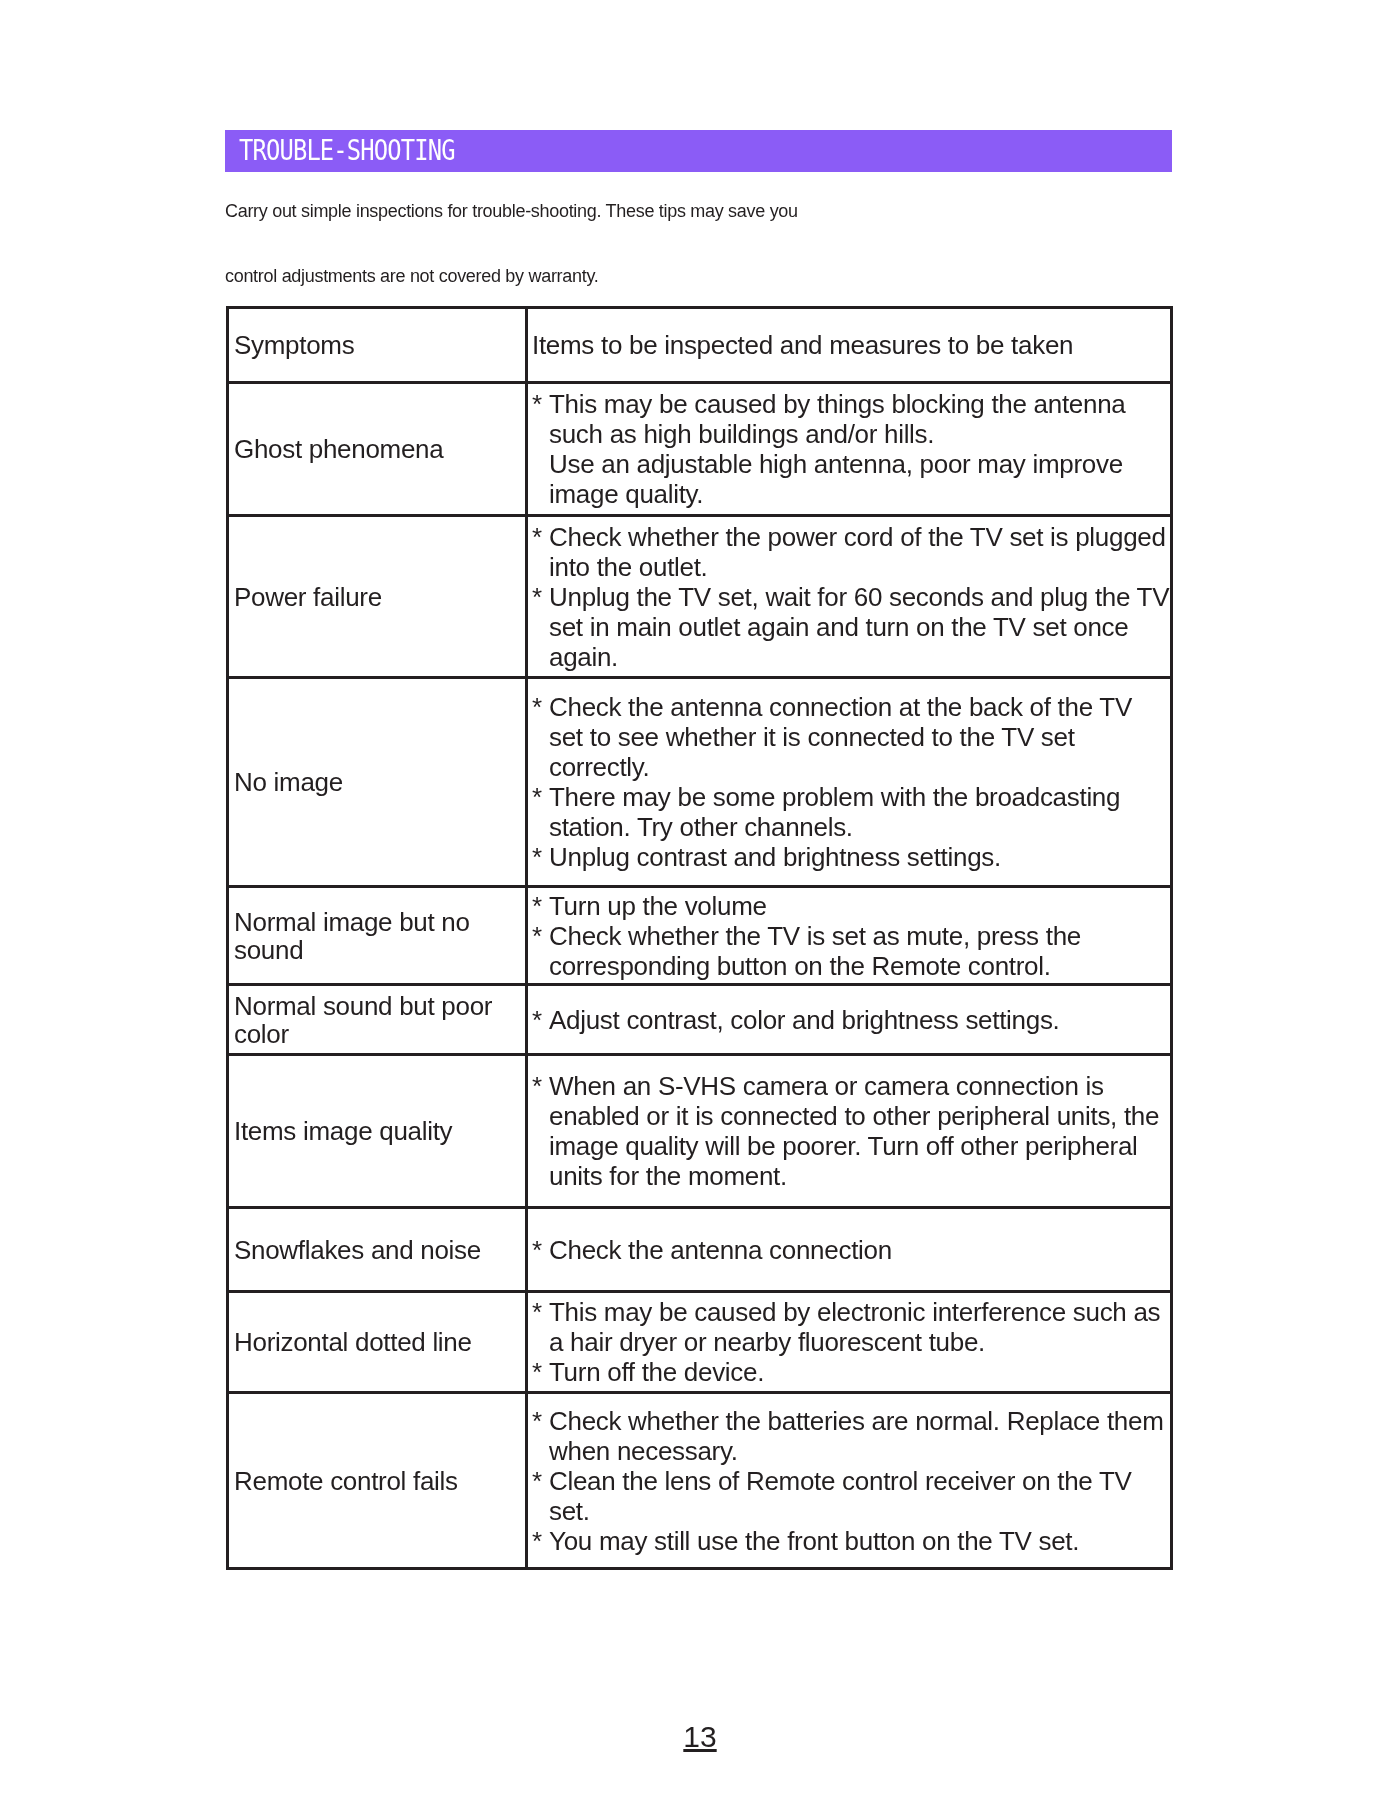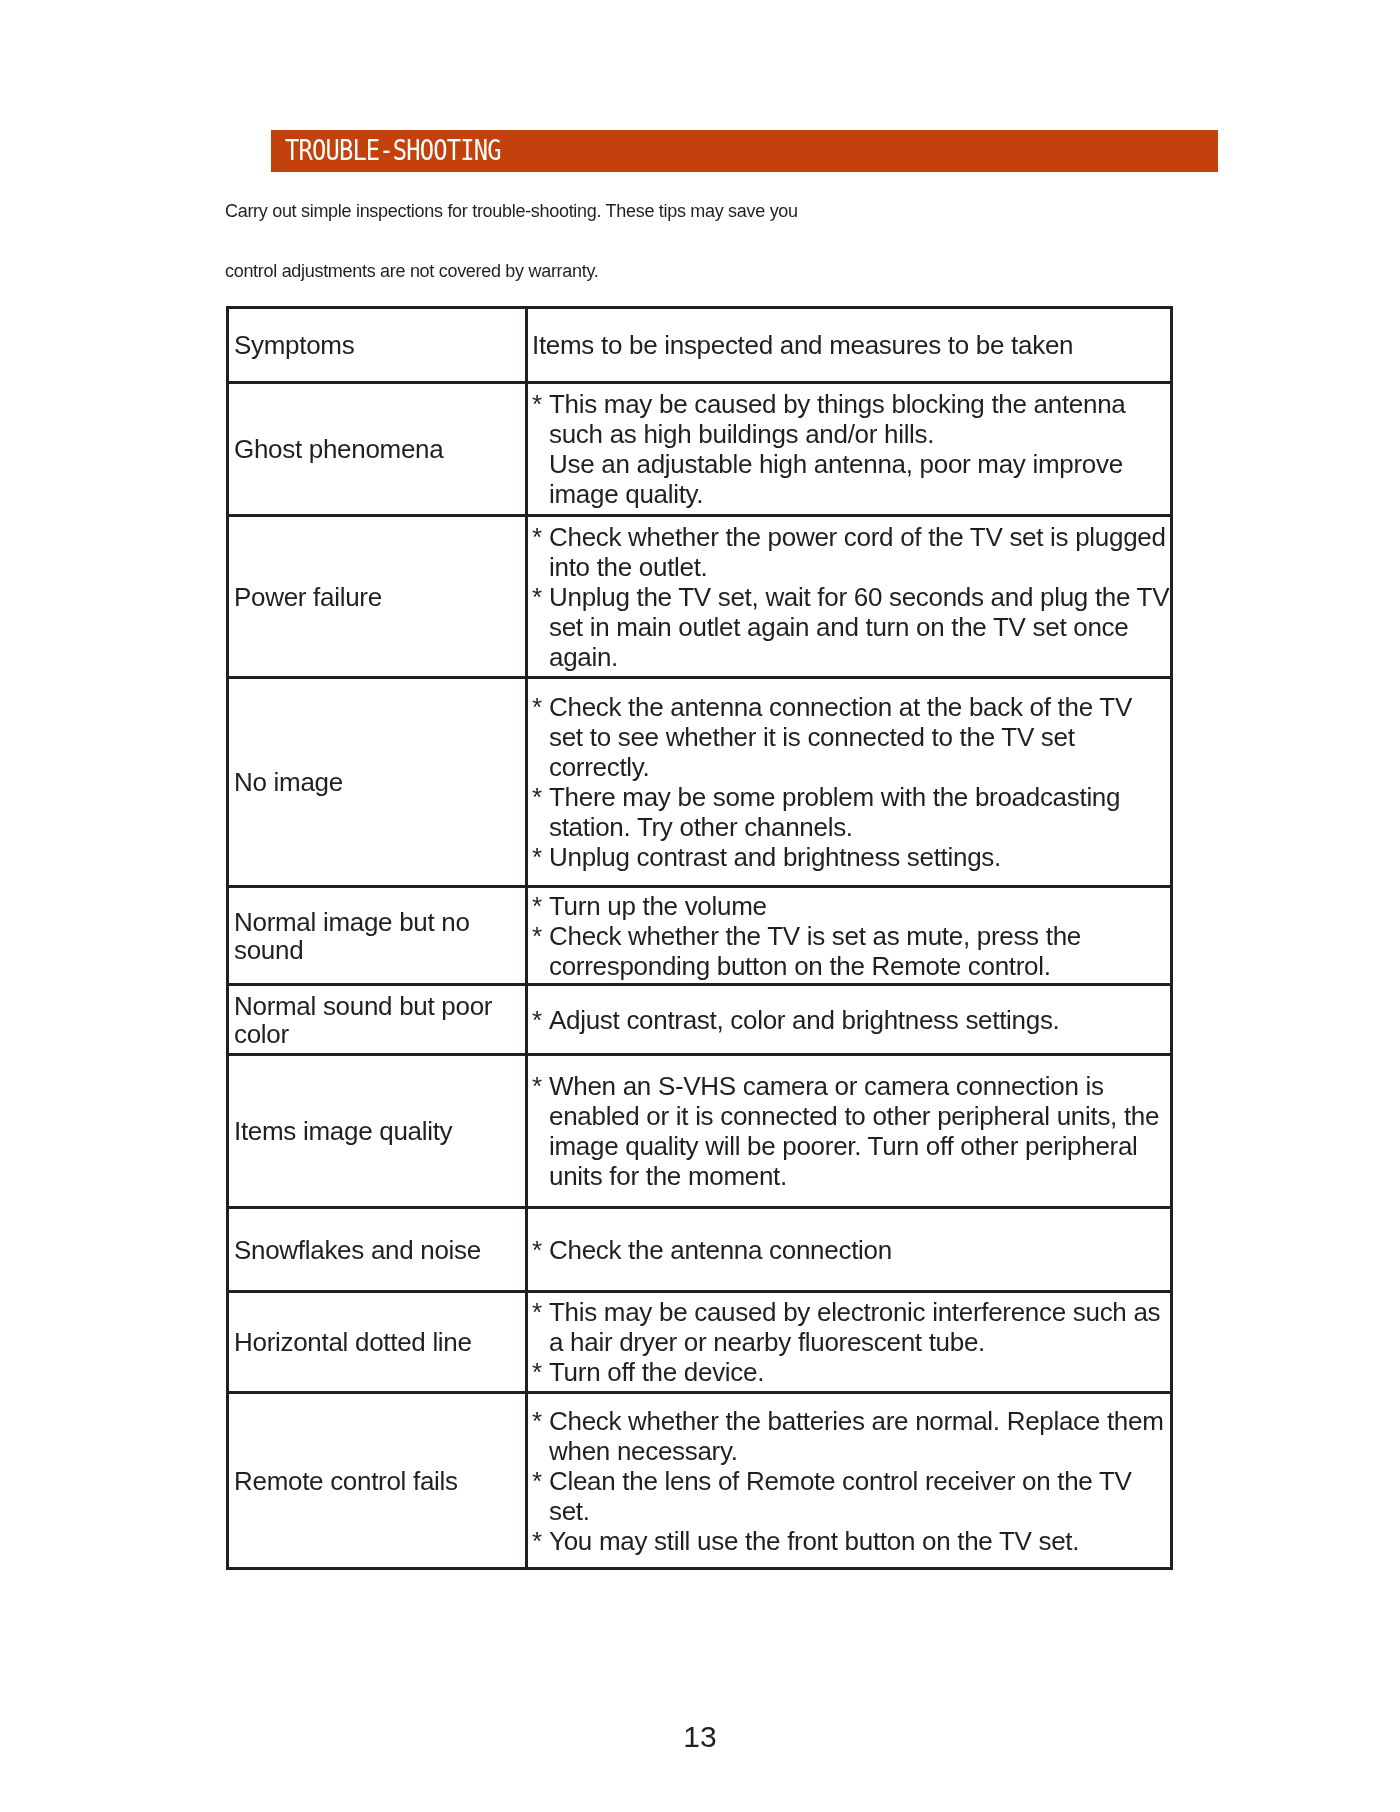--- a/index.html
+++ b/index.html
@@ -1,37 +1,37 @@
 <!DOCTYPE html>
 <html><head>
 <meta charset="utf-8">
 <style>
   html, body { margin: 0; padding: 0; background: #ffffff; }
   body { width: 1400px; height: 1812px; position: relative; overflow: hidden;
          font-family: "Liberation Sans", sans-serif; color: #231f20; }
   .header-band { position: absolute; left: 225px; top: 130px; width: 947px; height: 42px;
-                 background: #c2410c; margin-left: 46px; }
+                 background: #8b5cf6; }
   .header-title { position: absolute; left: 14px; top: 3px; font-family: "DejaVu Sans Mono", monospace;
                   font-size: 28px; color: #ffffff; letter-spacing: -1px; transform: scaleX(0.85);
                   transform-origin: left center; white-space: nowrap; line-height: 36px; }
   .intro { position: absolute; left: 225px; top: 196px; width: 960px; font-size: 18px;
            line-height: 30px; letter-spacing: -0.3px; }
-  .intro .l3 { display: block; }
+  .intro .l3 { margin-top: 5px; display: block; }
   table { position: absolute; left: 226px; top: 306px; width: 947px; border-collapse: collapse;
           font-size: 26px; letter-spacing: -0.3px; padding-left: 41px; }
   td { border: 3px solid #231f20; vertical-align: middle; padding: 0; }
   td.sym { width: 291px; padding-left: 5px; line-height: 28px; }
   td.meas { padding-left: 4px; line-height: 30px; margin-left: 31px; }
   .item { display: flex; }
   .item .star { width: 17px; flex: none; }
   .item .txt { flex: 1; }
   .item.cont .star { visibility: hidden; }
   .hdr-meas { padding-left: 21px; }
   .page-num { position: absolute; left: 0; width: 1400px; top: 1720px; text-align: center;
-              font-size: 30px; }
+              font-size: 30px; text-decoration: underline; }
 </style>
 </head>
 <body>
 
 <div class="header-band">
   <span class="header-title">TROUBLE-SHOOTING</span>
 </div>
 
 <div class="intro">
   <span>Carry out simple inspections for trouble-shooting. These tips may save you</span><br>

